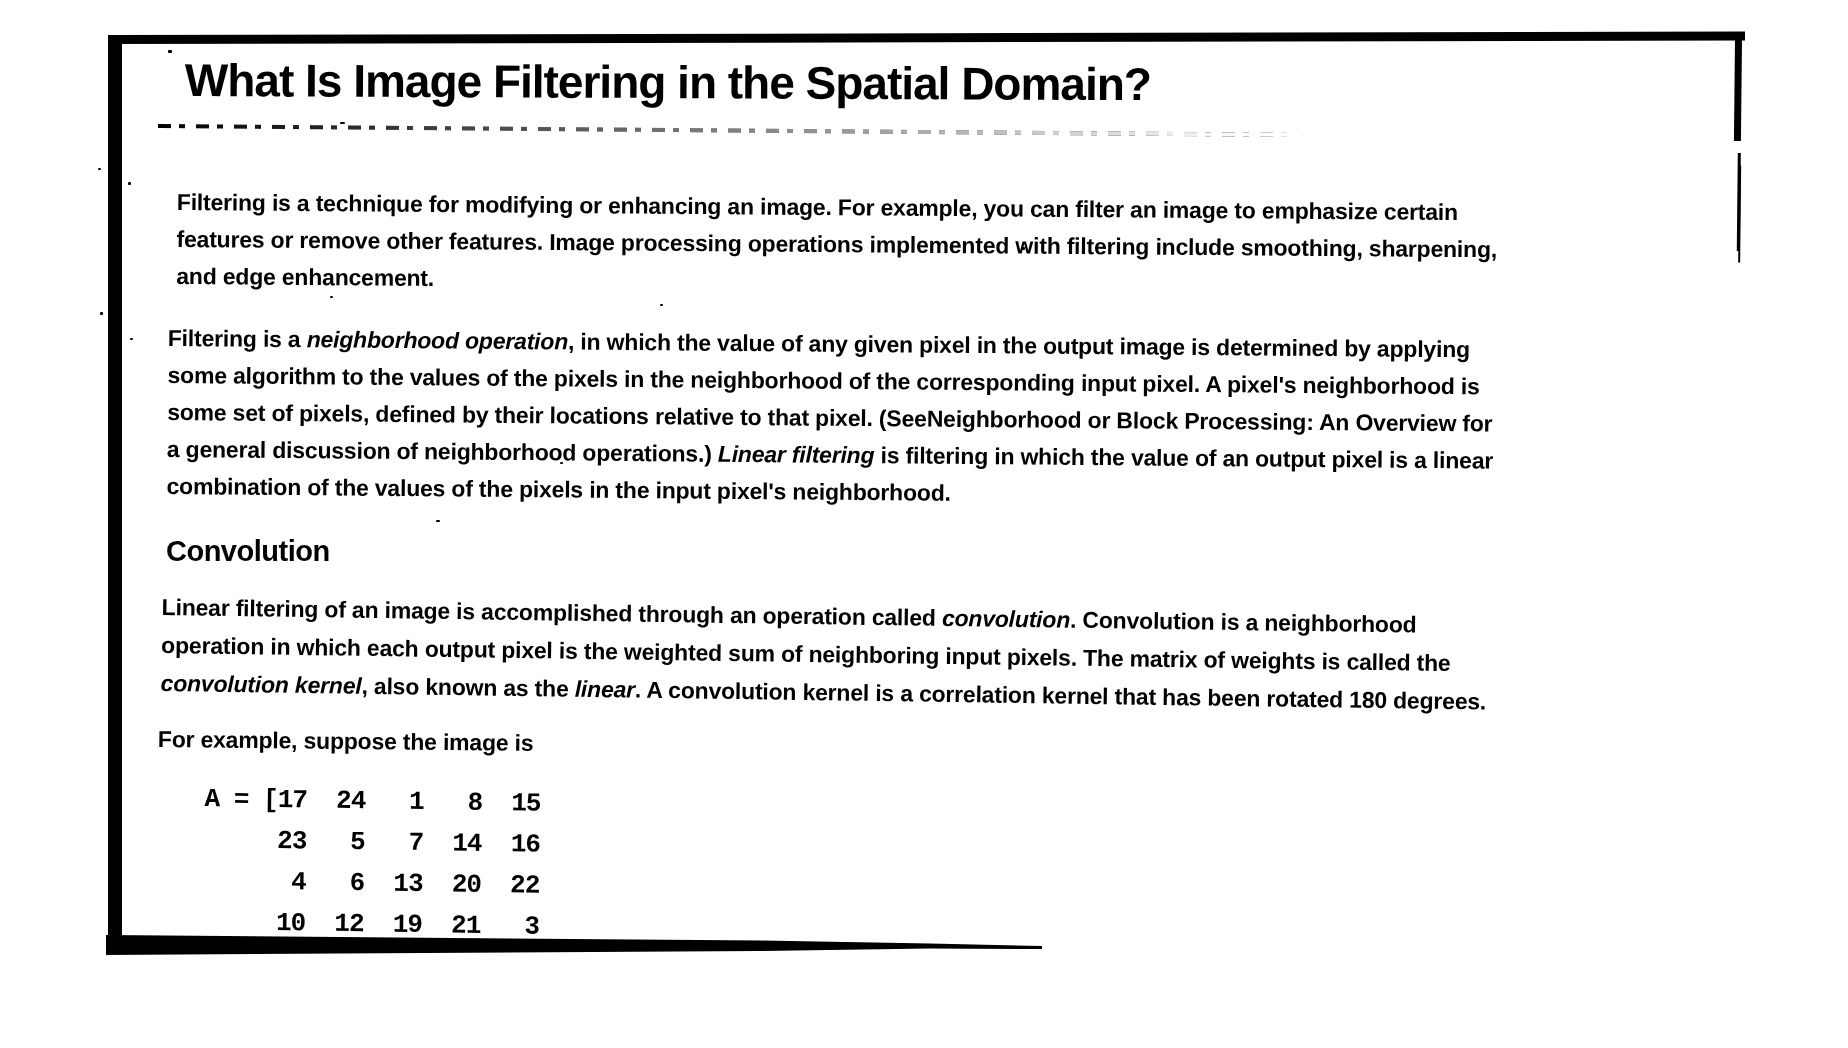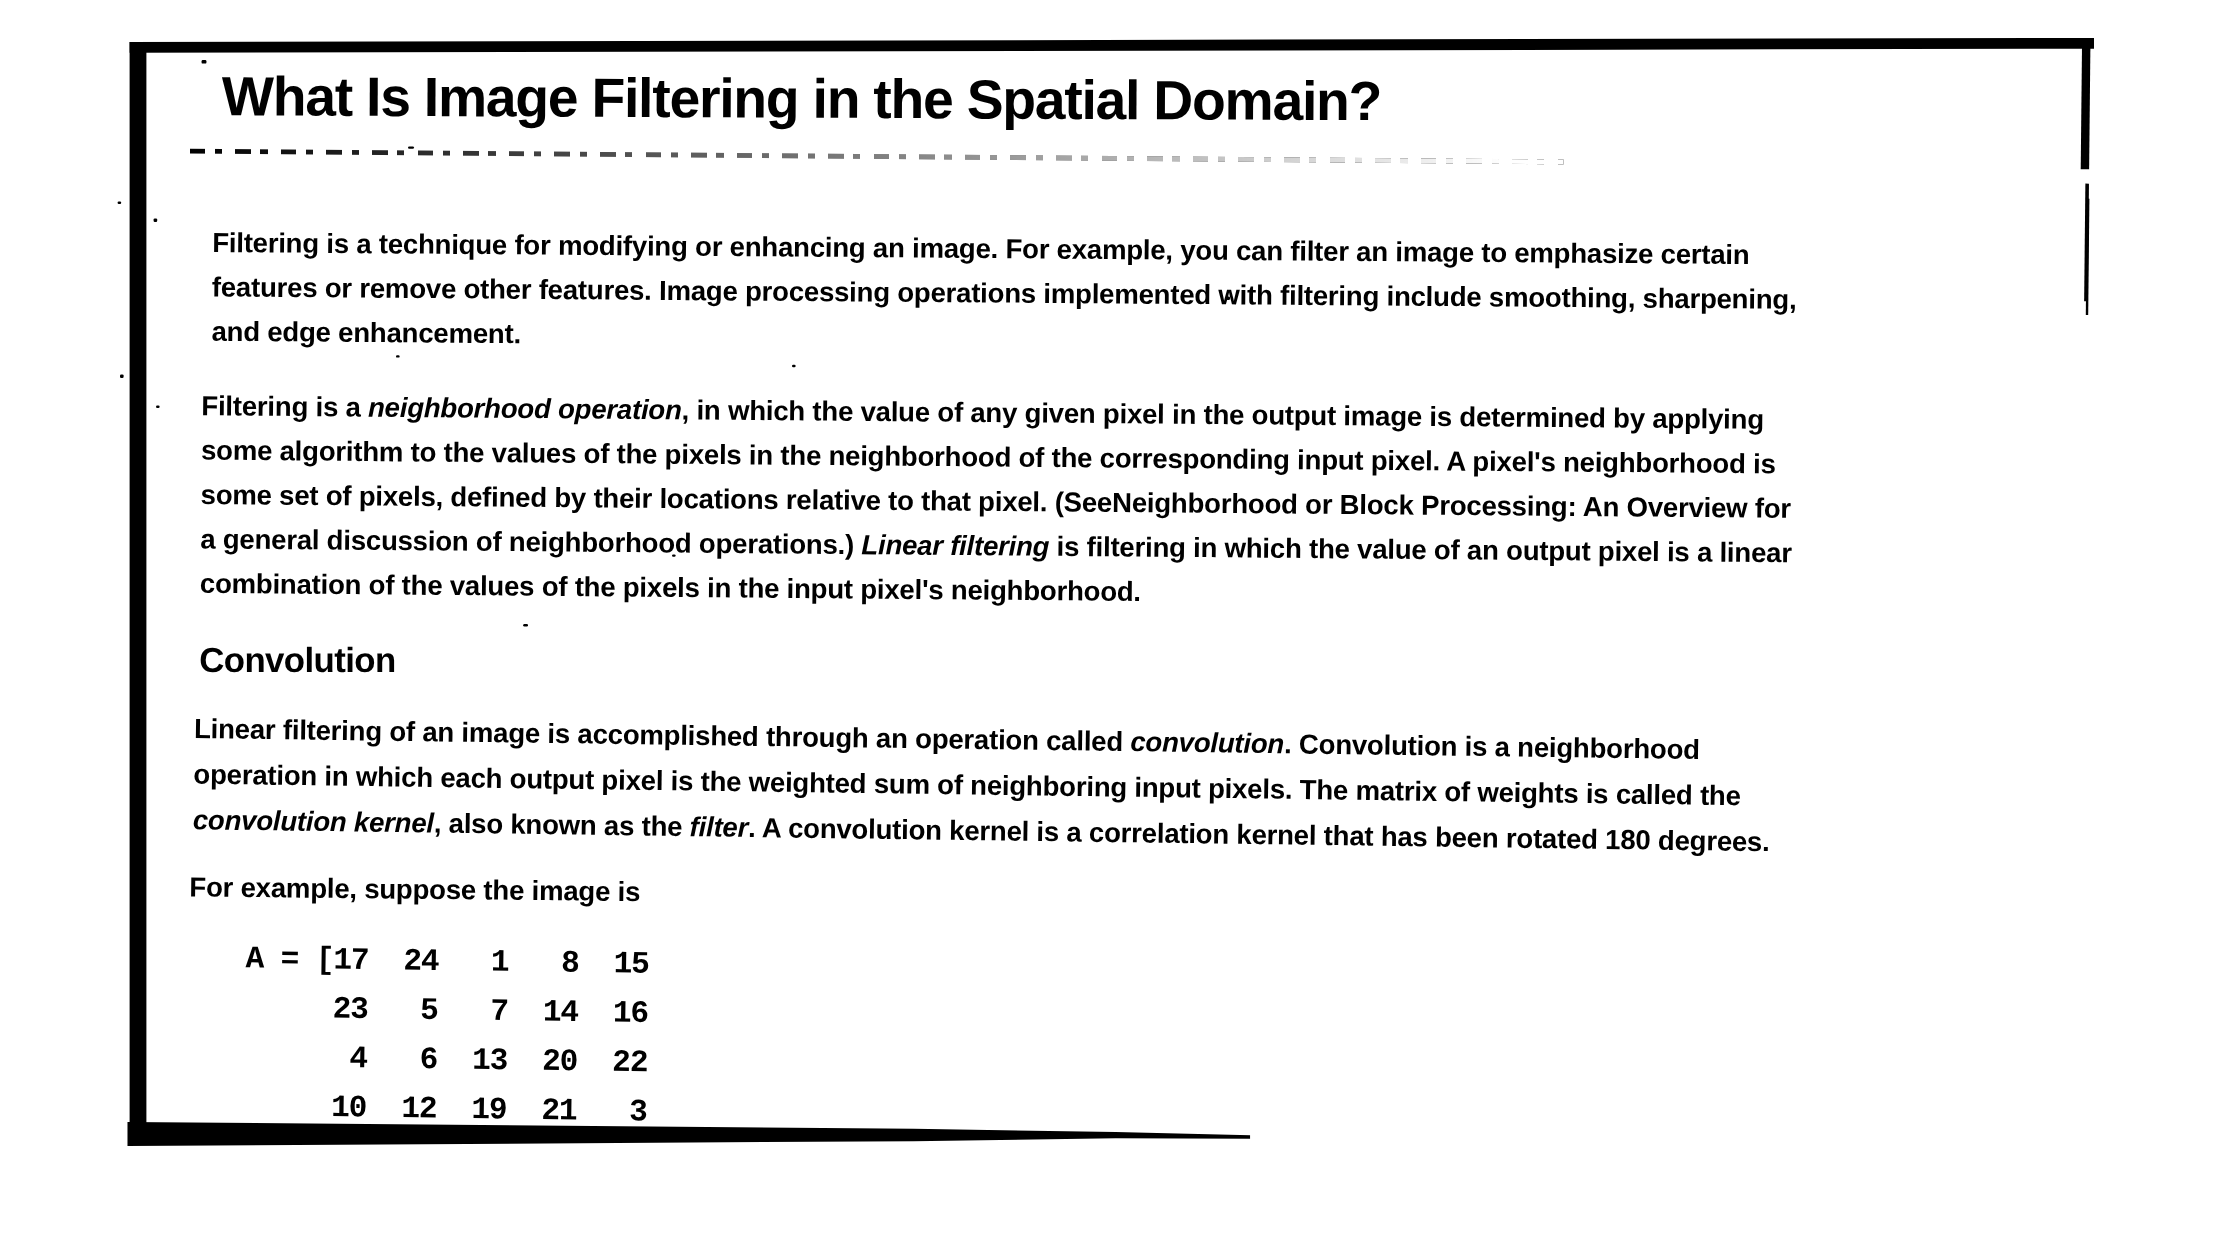--- a/index.html
+++ b/index.html
@@ -88,21 +88,21 @@
       <div class="tline"><span>some set of pixels, defined by their locations relative to that pixel. (SeeNeighborhood or Block Processing: An Overview for</span></div>
       <div class="tline"><span>a general discussion of neighborhood operations.) </span><em>Linear filtering</em><span> is filtering in which the value of an output pixel is a linear</span></div>
       <div class="tline"><span>combination of the values of the pixels in the input pixel's neighborhood.</span></div>
     </div>
 
   <div id="convolution-heading">Convolution</div>
 
   <div class="para" id="convolution-paragraph">
       <div class="tline"><span>Linear filtering of an image is accomplished through an operation called </span><em>convolution</em><span>. Convolution is a neighborhood</span></div>
       <div class="tline"><span>operation in which each output pixel is the weighted sum of neighboring input pixels. The matrix of weights is called the</span></div>
-      <div class="tline"><em>convolution kernel</em><span>, also known as the </span><em>filter</em><span>. A convolution kernel is a correlation kernel that has been rotated 180 degrees.</span></div>
+      <div class="tline"><em>convolution kernel</em><span>, also known as the </span><em>linear</em><span>. A convolution kernel is a correlation kernel that has been rotated 180 degrees.</span></div>
     </div>
 
   <div id="example-intro">For example, suppose the image is</div>
 
   <pre id="matrix-listing">A = [17  24   1   8  15
      23   5   7  14  16
       4   6  13  20  22
      10  12  19  21   3</pre>
 
   <div class="speck" style="left:168px;top:50px;width:4px;height:3px;"></div>

